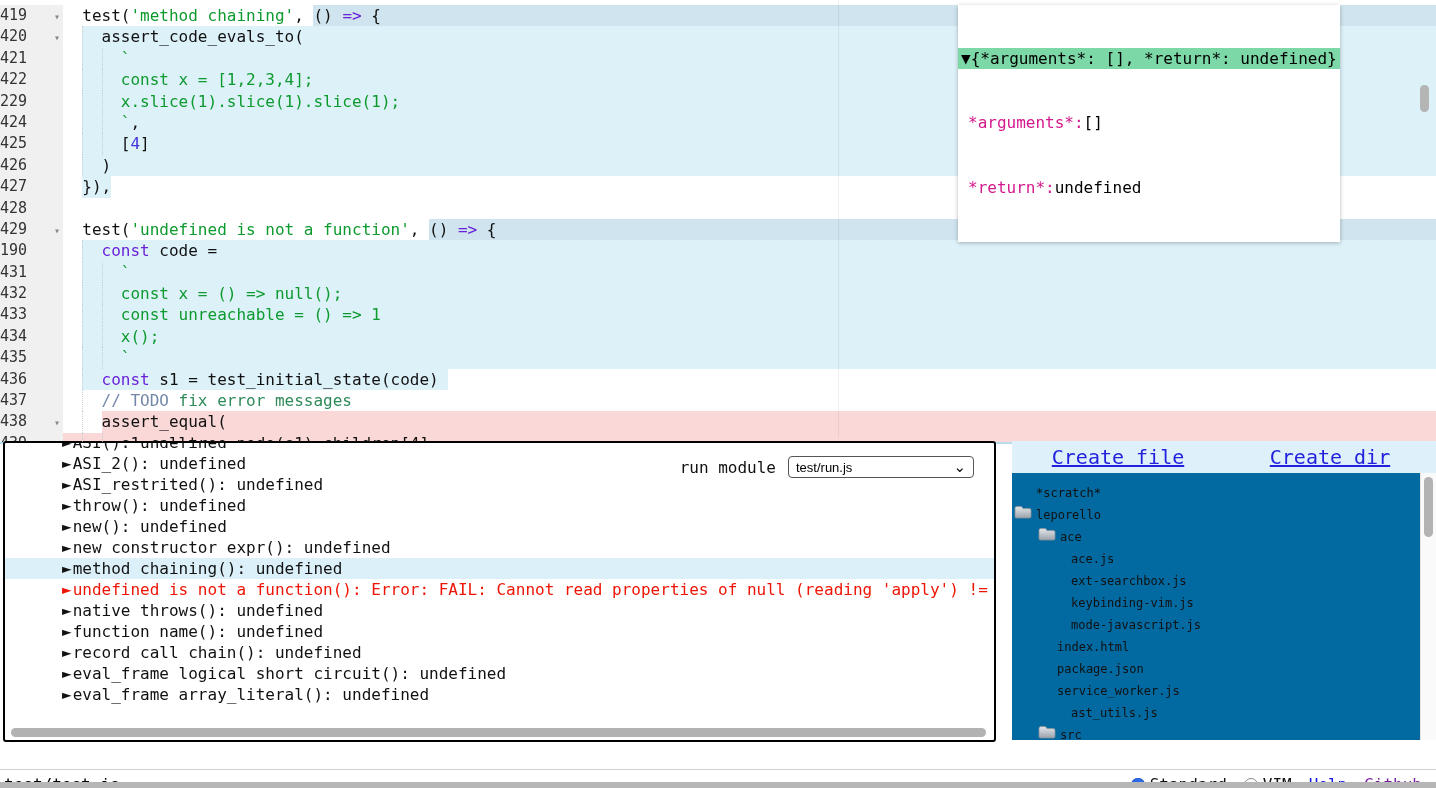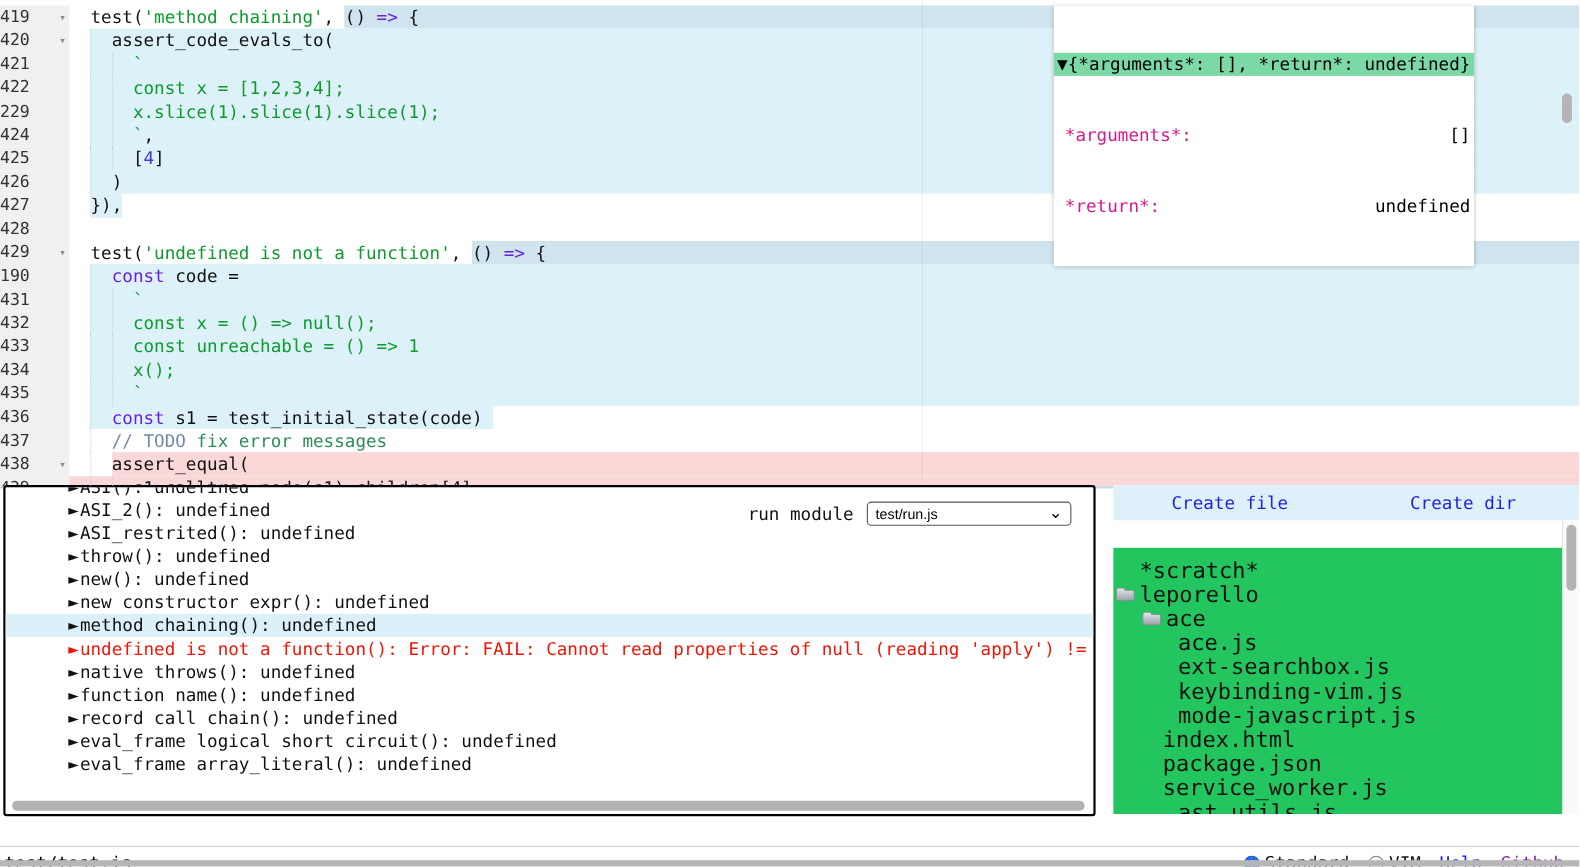--- a/index.html
+++ b/index.html
@@ -19,21 +19,21 @@
   .mark.sel{background:#ddf1f9;}
   .mark.err{background:#fbd8d8;}
   .iguide{position:absolute;top:0;bottom:0;width:0;border-left:1px dotted #b7c6cc;opacity:.75;z-index:1;}
   .pl{color:#111}.str{color:#0d9a2e}.kw{color:#6a22d8}.num{color:#4633d6}
   .cm1{color:#7388a9}.cm2{color:#2f8b5a}
   #ruler{position:absolute;left:838px;top:0;height:437px;width:1px;background:rgba(0,0,0,.06);z-index:3;}
   
   #tooltip{position:absolute;left:958px;top:5px;z-index:8;font-size:16px;line-height:21.4px;
            background:#fff;box-shadow:0 1px 4px rgba(0,0,0,.28);white-space:pre;}
   #tooltip .thead{background:#7cd8a6;padding:0 3px;color:#000;}
-  #tooltip .trow{padding:0 3px 0 10px;color:#000;justify-content:space-between;}
+  #tooltip .trow{padding:0 3px 0 10px;color:#000;}
   .mag{color:#d4198c;}
   #ethumb{position:absolute;right:7px;top:85px;width:9px;height:27px;background:#b5b5b5;
           border-radius:5px;z-index:9;}
   
   #lpanel{position:absolute;left:3px;top:441px;width:993px;height:301px;box-sizing:border-box;
           border:2px solid #000000;border-radius:3px;background:#fff;overflow:hidden;}
   #llist{position:absolute;left:0;top:0;right:0;margin-top:-11px;}
   .lrow{height:21px;line-height:21px;font-size:16px;padding-left:57px;white-space:nowrap;
         overflow:hidden;color:#111;}
   .lrow.hl{background:#dcf0fa;}
@@ -43,23 +43,23 @@
   #runmod .rlabel{font-size:16px;color:#111;}
   #modsel{width:186px;height:22px;border:1px solid #555;border-radius:4px;background:#fff;
           font-family:"Liberation Sans",sans-serif;font-size:13px;display:flex;align-items:center;
           padding:0 7px;box-sizing:border-box;cursor:pointer;color:#000;}
   #modsel .chev{margin-left:auto;font-size:15px;line-height:10px;}
   #hscroll{position:absolute;left:2px;right:2px;bottom:1px;height:13px;background:#fff;}
   #hthumb{margin:2px 4px;height:9px;width:99%;background:#b2b2b2;border-radius:5px;}
   
   #rpanel{position:absolute;left:1012px;top:441px;width:424px;height:299px;overflow:hidden;background:#fff;}
   #rhead{height:32px;background:#def0fa;display:flex;align-items:center;}
-  #rhead a{flex:1;text-align:center;font-size:16px;color:#2222dd;cursor:pointer;}
-  #tree{position:absolute;left:0;top:32px;right:15px;bottom:0;background:#22c55e;padding-top:9px;
-        font-size:20px;line-height:22px;overflow:hidden;margin-top:25px;}
+  #rhead a{flex:1;text-align:center;font-size:20px;color:#2222dd;text-decoration:underline;cursor:pointer;}
+  #tree{position:absolute;left:0;top:32px;right:15px;bottom:0;background:#0369a1;padding-top:9px;
+        font-size:12px;line-height:22px;overflow:hidden;}
   .trow{height:22px;white-space:nowrap;display:flex;align-items:center;cursor:default;}
   .ficon{flex:none;margin-right:4px;display:inline-block;}
   #vscroll{position:absolute;top:32px;right:0;bottom:0;width:15px;background:#fafafa;border-left:1px solid #e2e2e2;}
   #vthumb{position:absolute;top:4px;left:3px;width:9px;height:60px;background:#b3b3b3;border-radius:5px;}
   
   #status{position:absolute;left:0;top:769px;width:1436px;height:30px;border-top:1px solid #d0d0d0;
           background:#fff;display:flex;align-items:center;font-size:16px;box-sizing:border-box;}
   #statfile{margin-left:4px;color:#000;}
   #statright{margin-left:auto;margin-right:14px;display:flex;align-items:flex-end;gap:17px;}
   .modeopt{display:flex;align-items:center;gap:5px;cursor:pointer;}

